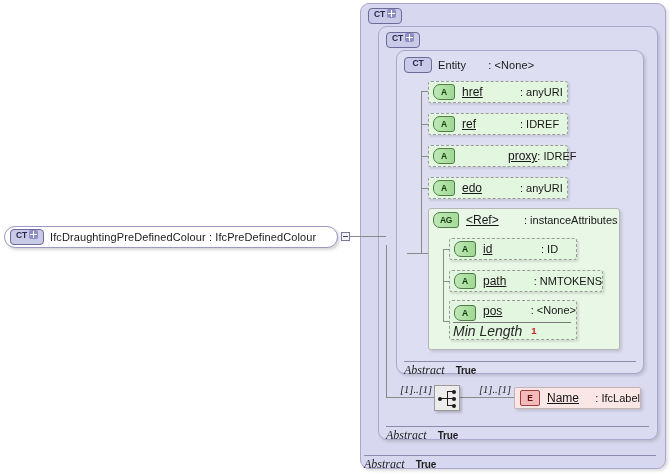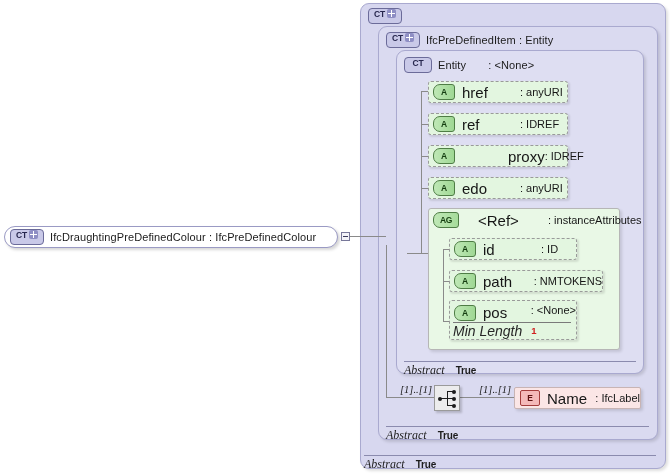--- a/index.html
+++ b/index.html
@@ -118,22 +118,23 @@
     font-size: 8.5px;
     font-weight: bold;
     color: #143d10;
     display: flex;
     align-items: center;
     justify-content: center;
     margin-right: 7px;
     letter-spacing: -0.3px;
   }
   .node-name {
-    font-size: 15px;
+    font-size: 12px;
     color: #161616;
+    text-decoration: underline;
   }
   .node-type {
     font-size: 11px;
     color: #161616;
   }
 
   
   .ag-box {
     position: absolute;
     box-sizing: border-box;
@@ -299,21 +300,20 @@
   </span>
 </div>
 
 <div class="ct-box lvl2" style="left:378px; top:26px; width:280px; height:414px;">
 </div>
 
 <div class="ct-head" style="left:386px; top:30px;">
   <span class="icon-ct plus">
     CT<span class="plusglyph"></span>
   </span>
-  <span class="ct-title">IfcPreDefinedItem : Entity</span>
 </div>
 
 <div class="ct-box lvl3" style="left:396px; top:50px; width:248px; height:324px;">
 </div>
 
 <div class="ct-head" style="left:404px; top:55px;">
   <span class="icon-ct">CT</span>
   <span class="ct-title">Entity</span>
   <span class="ct-title" style="margin-left:22px;">: &lt;None&gt;</span>
 </div>
@@ -345,21 +345,21 @@
 
 <div class="attr-node" style="left:428px; top:177px; width:140px;">
   <span class="icon-a">A</span>
   <span class="node-name" style="width:58px; display:inline-block;">edo</span>
   <span class="node-type">: anyURI</span>
 </div>
 
 <div class="ag-box" style="left:428px; top:208px; width:192px; height:142px;">
 </div>
 
-<div class="ag-head" style="left:433px; top:212px;gap:12px;">
+<div class="ag-head" style="left:433px; top:212px;">
   <span class="icon-ag">AG</span>
   <span class="node-name" style="width:58px; display:inline-block;">&lt;Ref&gt;</span>
   <span class="node-type">: instanceAttributes</span>
 </div>
 
 <div class="vline" style="left:443px; top:249px; height:72px;"></div>
 <div class="hline" style="left:443px; top:249px; width:9px;"></div>
 <div class="hline" style="left:443px; top:281px; width:9px;"></div>
 <div class="hline" style="left:443px; top:321px; width:9px;"></div>
 

